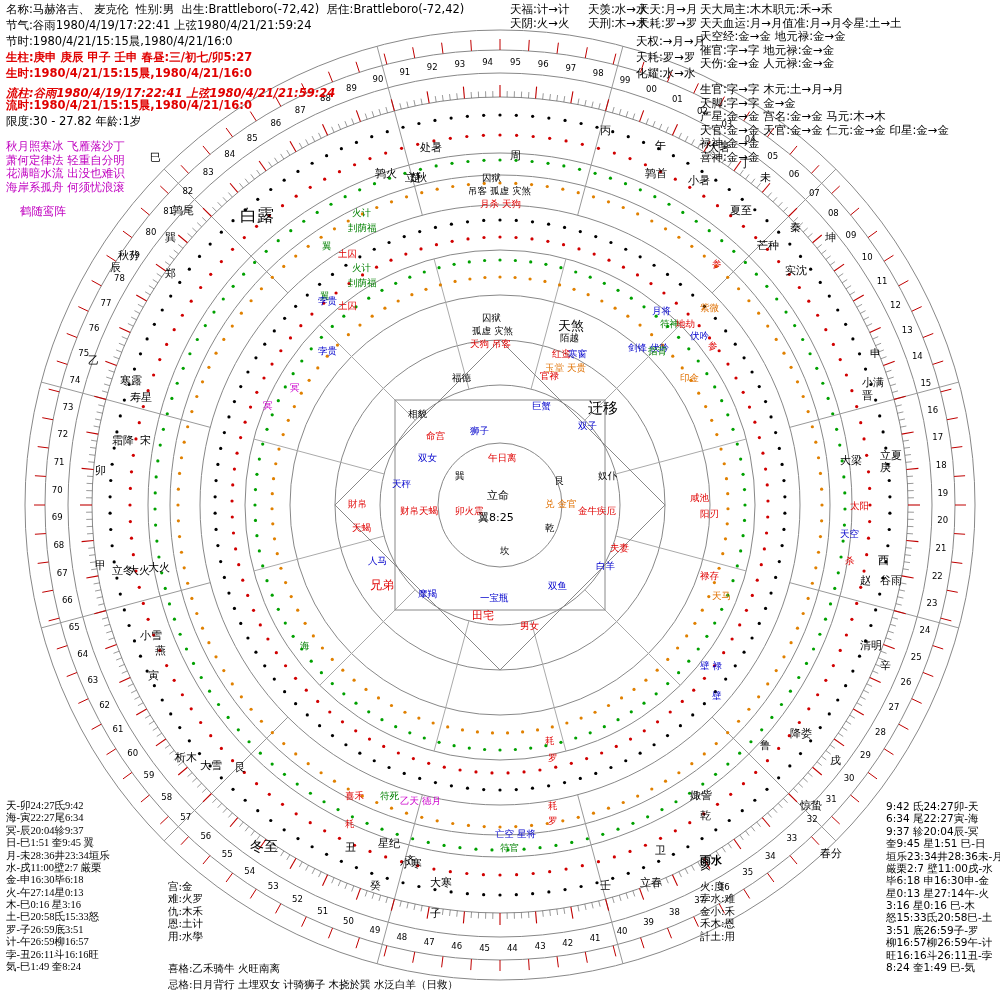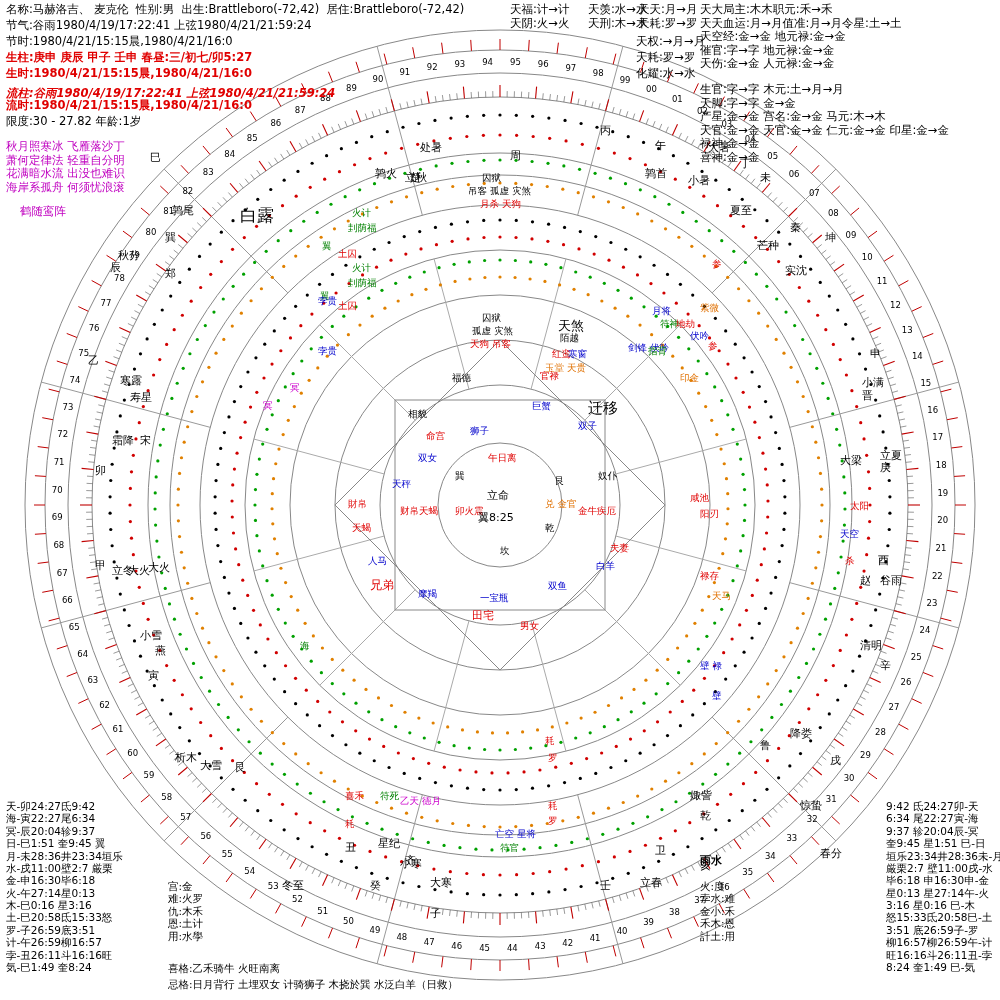--- a/index.html
+++ b/index.html
@@ -1633,21 +1633,21 @@
 海岸系孤舟 何须忧浪滚</div>
 
 <div class="abs hdr" style="left:700px;top:83px;">生官:字→字 木元:土→月→月
 天脚:字→字 金→金
 产星:金→金 宫名:金→金 马元:木→木
 天官:金→金 天官:金→金 仁元:金→金 印星:金→金
 禄神:金→金
 喜神:金→金</div>
 <div class="abs poem" style="left:20px;top:205px;">鹤随鸾阵</div>
 
-<div class="abs" style="left:6px;top:800px;font-size:10.5px;">天-卯24:27氐9:42
+<div class="abs" style="left:6px;top:800px;font-size:10.5px;font-family:Liberation Serif, serif;">天-卯24:27氐9:42
 海-寅22:27尾6:34
 冥-辰20:04轸9:37
 日-巳1:51 奎9:45 翼
 月-未28:36井23:34垣乐
 水-戌11:00壁2:7 厳栗
 金-申16:30毕6:18
 火-午27:14星0:13
 木-巳0:16 星3:16
 土-巳20:58氐15:33怒
 罗-子26:59底3:51
@@ -1692,21 +1692,21 @@
       <div class="abs " style="left: 862px; top: 377px; font-size: 11px;">小满</div>
       <div class="abs " style="left: 880px; top: 450px; font-size: 11px;">立夏</div>
       <div class="abs " style="left: 880px; top: 575px; font-size: 11px;">谷雨</div>
       <div class="abs " style="left: 860px; top: 640px; font-size: 11px;">清明</div>
       <div class="abs " style="left: 820px; top: 848px; font-size: 11px;">春分</div>
       <div class="abs " style="left: 800px; top: 800px; font-size: 11px;">惊蛰</div>
       <div class="abs " style="left: 700px; top: 855px; font-size: 11px; font-weight: bold;">雨水</div>
       <div class="abs " style="left: 640px; top: 877px; font-size: 11px;">立春</div>
       <div class="abs " style="left: 430px; top: 877px; font-size: 11px;">大寒</div>
       <div class="abs " style="left: 400px; top: 858px; font-size: 11px;">小寒</div>
-      <div class="abs " style="left: 250px; top: 880px; font-size: 11px; margin-left: 32px;">冬至</div>
+      <div class="abs " style="left: 250px; top: 838px; font-size: 14px;">冬至</div>
       <div class="abs " style="left: 200px; top: 760px; font-size: 11px;">大雪</div>
       <div class="abs " style="left: 140px; top: 630px; font-size: 11px;">小雪</div>
       <div class="abs " style="left: 112px; top: 565px; font-size: 11px;">立冬</div>
       <div class="abs " style="left: 112px; top: 435px; font-size: 11px;">霜降</div>
       <div class="abs " style="left: 120px; top: 375px; font-size: 11px;">寒露</div>
       <div class="abs " style="left: 118px; top: 250px; font-size: 11px;">秋分</div>
       <div class="abs " style="left: 240px; top: 205px; font-size: 17px;">白露</div>
       <div class="abs " style="left: 420px; top: 142px; font-size: 11px;">处暑</div>
       <div class="abs " style="left: 405px; top: 172px; font-size: 11px;">立秋</div>
       <div class="abs " style="left: 600px; top: 125px; font-size: 11px;">丙</div>

